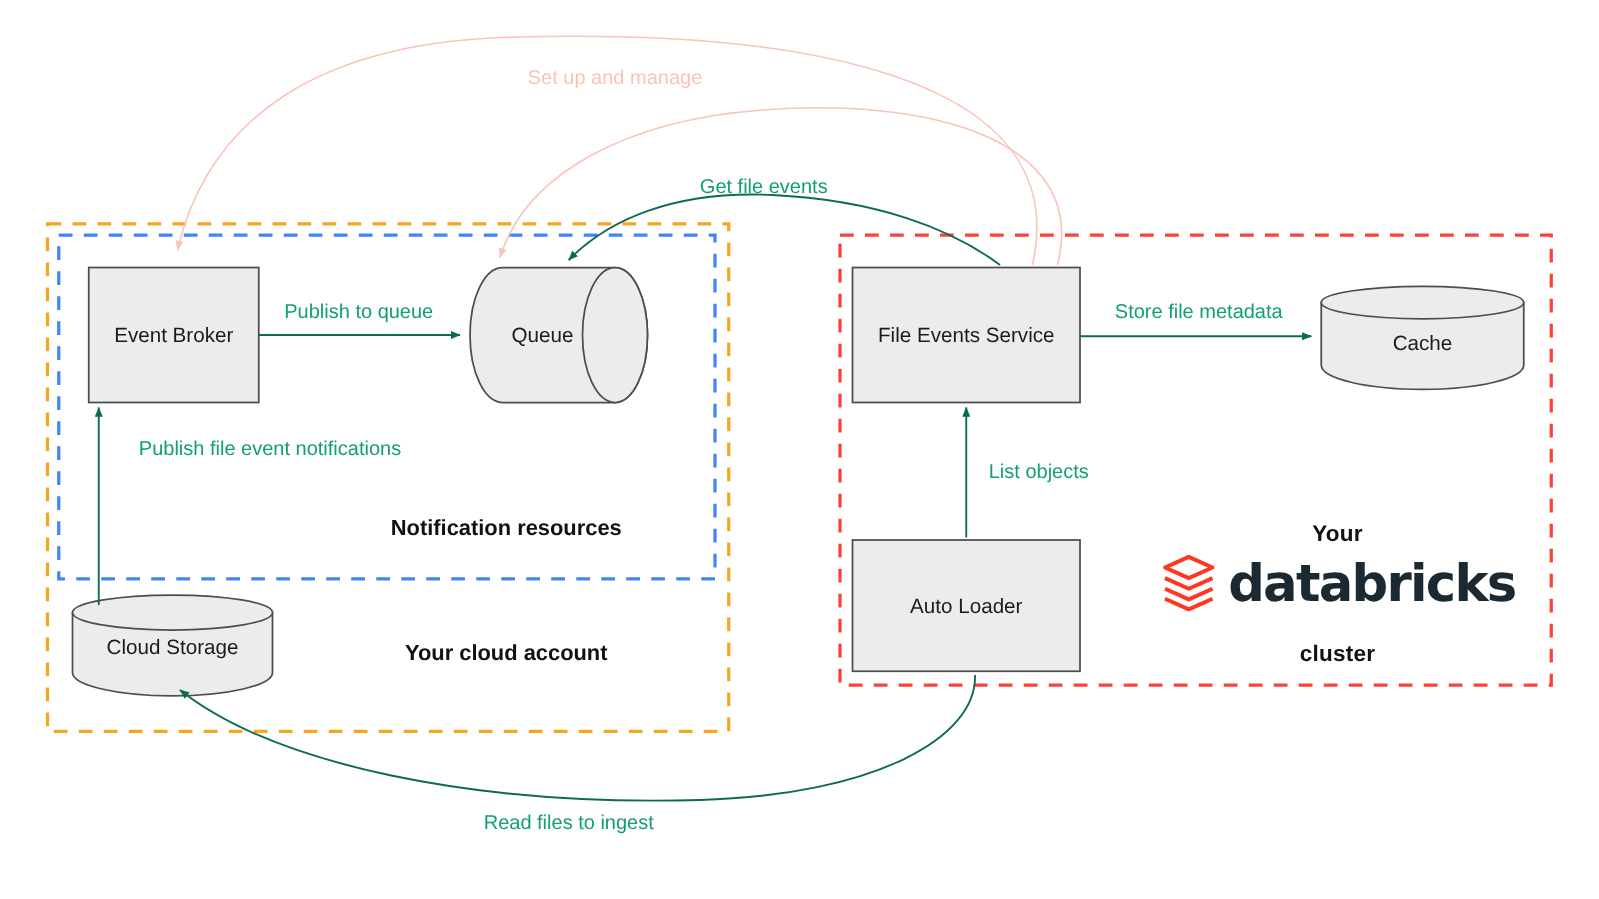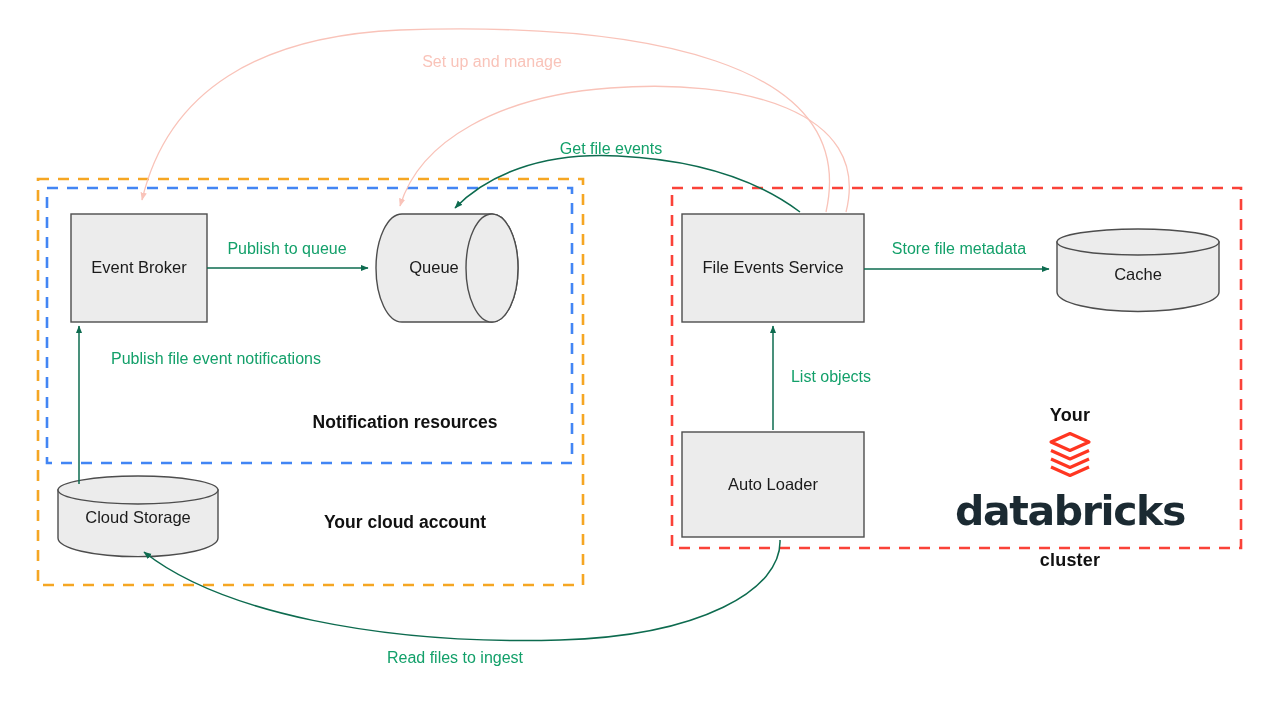--- a/index.html
+++ b/index.html
@@ -93,28 +93,27 @@
     text-align: center;
     pointer-events: none;
   }
   .brand-your, .brand-cluster {
     font-family: "Liberation Sans", sans-serif;
     font-size: 18px;
     font-weight: bold;
     color: #111111;
     letter-spacing: 0.2px;
   }
-  .brand-your { margin-bottom: 2px; }
+  .brand-your { margin-bottom: 2px; margin-top: 12px; }
   .brand-cluster { margin-top: 18px; }
   .brand-logo-row {
     display: flex;
     align-items: center;
     justify-content: center;
     gap: 9px;
-    flex-direction: column;
   }
   .brand-wordmark {
     font-family: "DejaVu Sans", sans-serif;
     font-size: 41px;
     font-weight: bold;
     color: #1b2a32;
     letter-spacing: -1.4px;
     line-height: 1;
   }
 </style>

